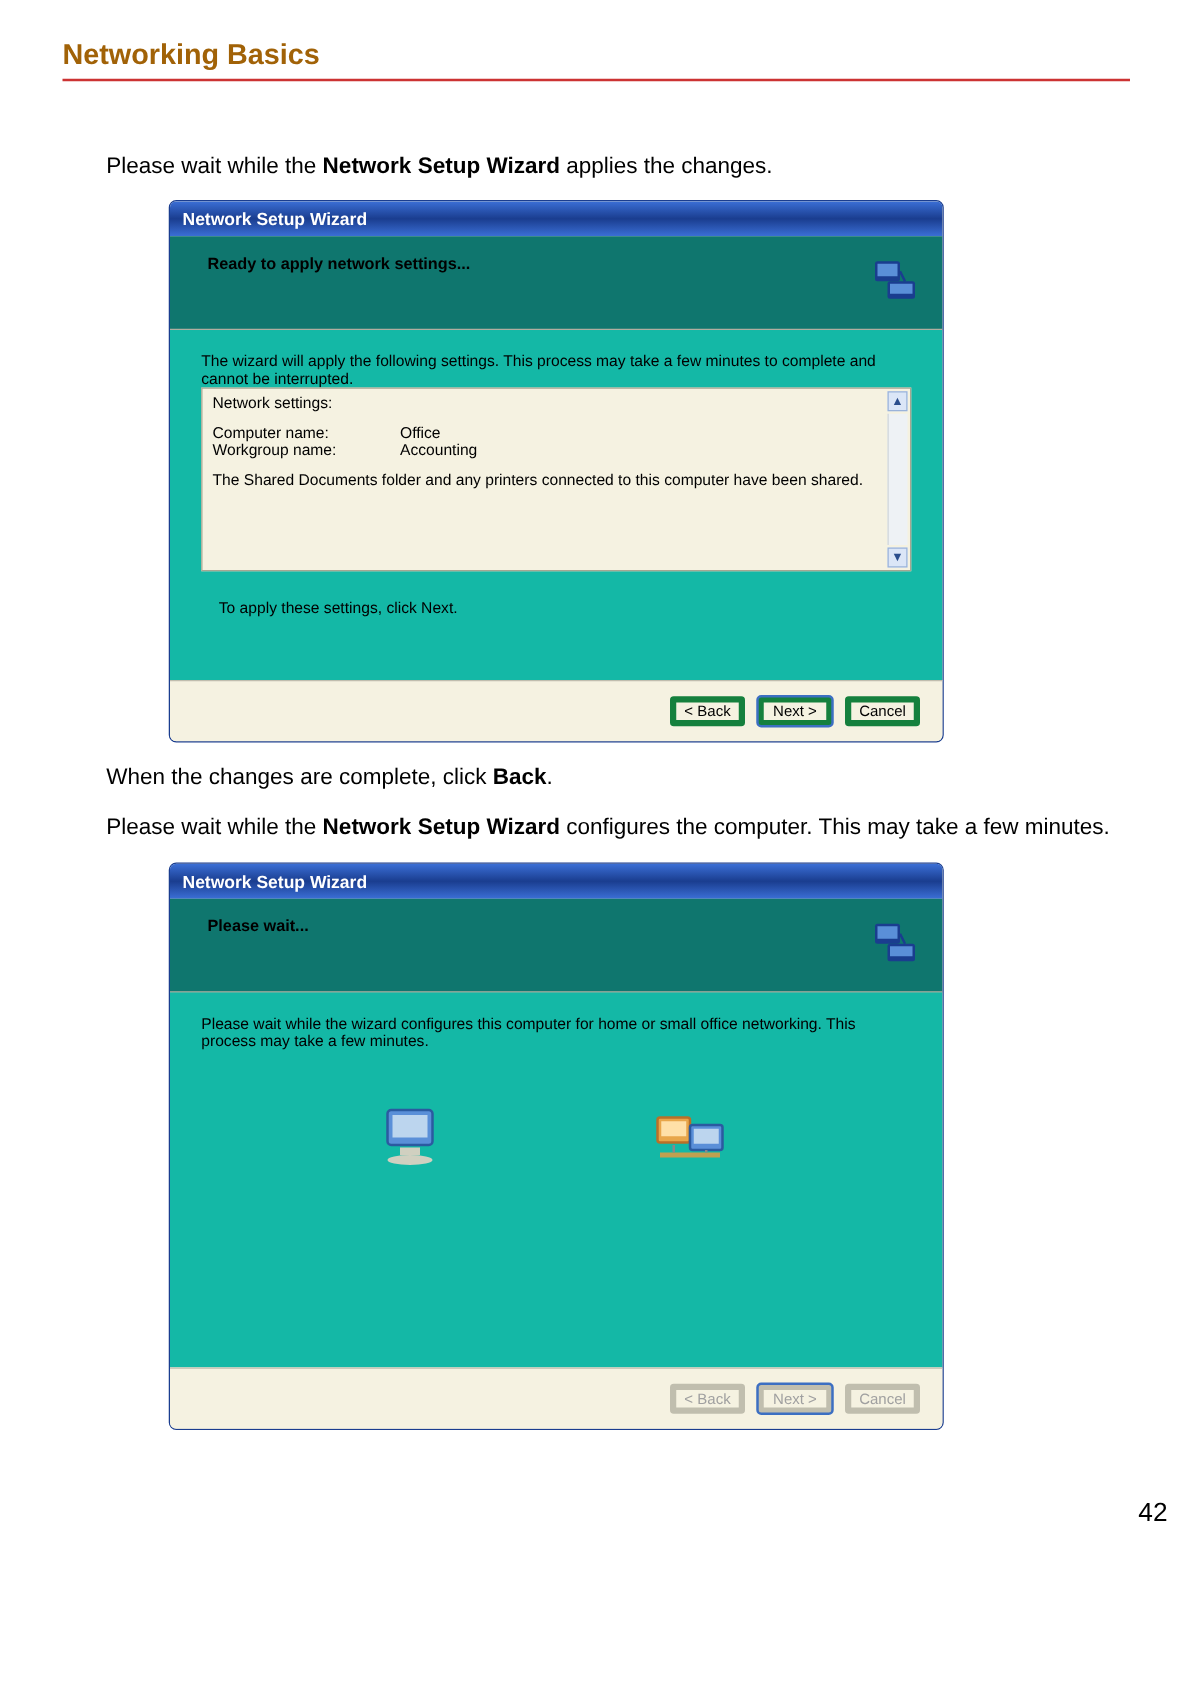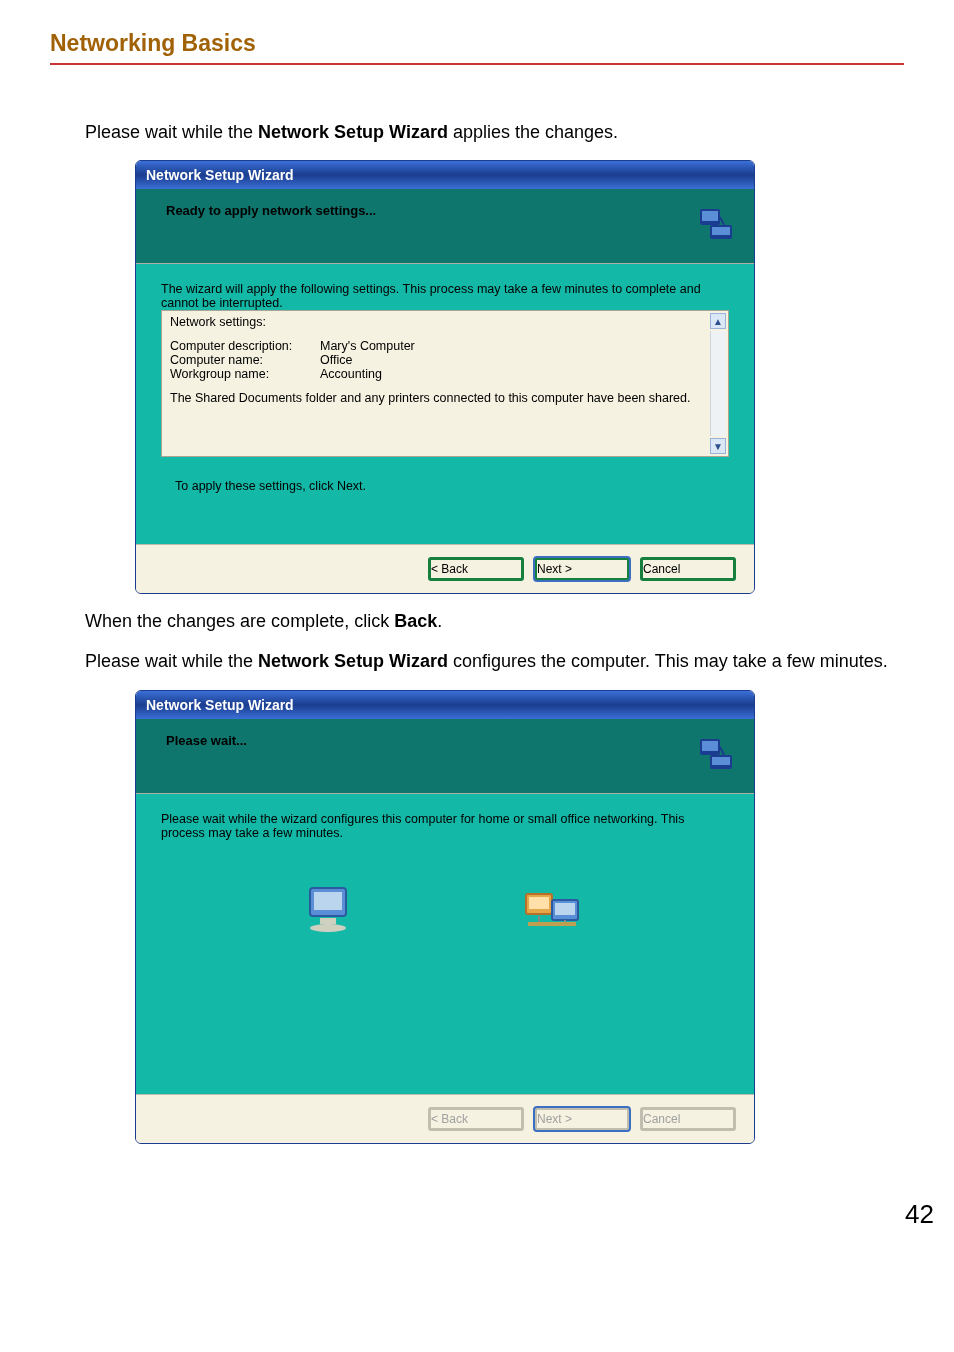--- a/index.html
+++ b/index.html
@@ -113,46 +113,47 @@
   .apply-text { margin-top: 22px; font-size: 12.5px; margin-left: 14px; }
   .dialog-buttons {
     border-top: 1px solid #c0bdae;
     background: #f5f2e1;
     padding: 12px 18px;
     display: flex;
     justify-content: flex-end;
     gap: 10px;
   }
   .btn {
-    width: 96px;
+    width: 60px;
     height: 24px;
     font-size: 12px;
     background: #f5f2e1;
-    border: 3px solid #15803d;
+    border: 5px solid #15803d;
     border-radius: 3px;
     display: flex;
     align-items: center;
+    justify-content: center;
     color: #000;
   }
   .btn.disabled { color: #a0a0a0; border-color: #c0beae; }
   .btn.highlight {
     outline: 2px solid #3c6fc2;
     outline-offset: -1px;
   }
   .icon-row {
     display: flex;
     justify-content: space-around;
     align-items: center;
     margin-top: 40px;
     padding: 0 60px;
   }
   .icon-box { width: 60px; height: 60px; }
   .page-num {
     text-align: right;
-    font-size: 26px;
+    font-size: 21px;
     color: #000;
     padding: 15px 20px 10px 0;
   }
 </style>
 </head>
 <body>
 
 <div class="page">
   <div class="section-header">Networking Basics</div>
   <div class="red-line"></div>
@@ -171,24 +172,20 @@
         <rect x="14" y="22" width="22" height="14" rx="2" fill="#1a3d8f"></rect>
         <rect x="16" y="24" width="18" height="8" fill="#5a8fd8"></rect>
         <path d="M24 14 L28 22" stroke="#1a3d8f" stroke-width="2"></path>
       </svg>
     </div>
     <div class="dialog-body">
       <div>The wizard will apply the following settings. This process may take a few minutes to complete and cannot be interrupted.</div>
       <div class="settings-box">
         <div>Network settings:</div>
         <div class="settings-row">
-          <div class="kv">
-            <div class="k">Computer description:</div>
-            <div>Mary's Computer</div>
-          </div>
           <div class="kv">
             <div class="k">Computer name:</div>
             <div>Office</div>
           </div>
           <div class="kv">
             <div class="k">Workgroup name:</div>
             <div>Accounting</div>
           </div>
         </div>
         <div class="settings-row">The Shared Documents folder and any printers connected to this computer have been shared.</div>

